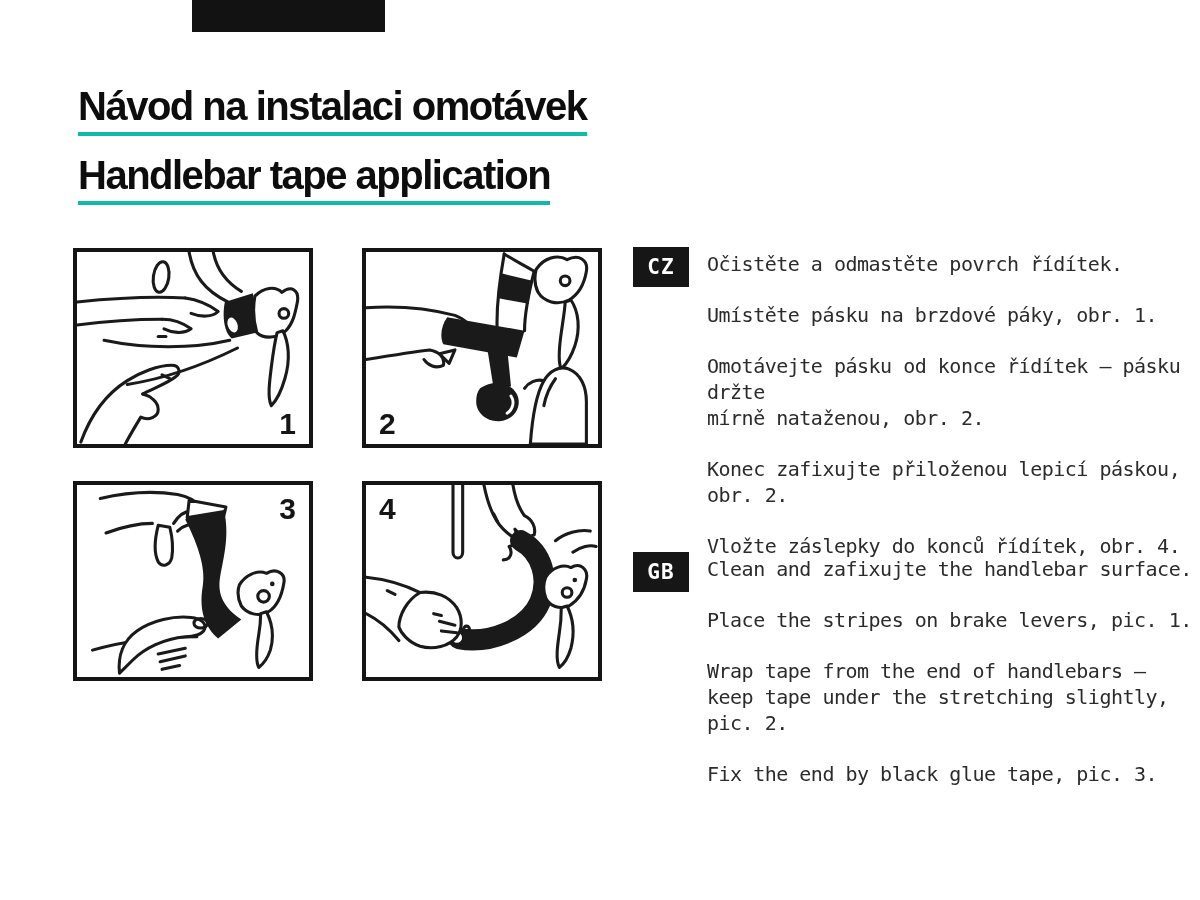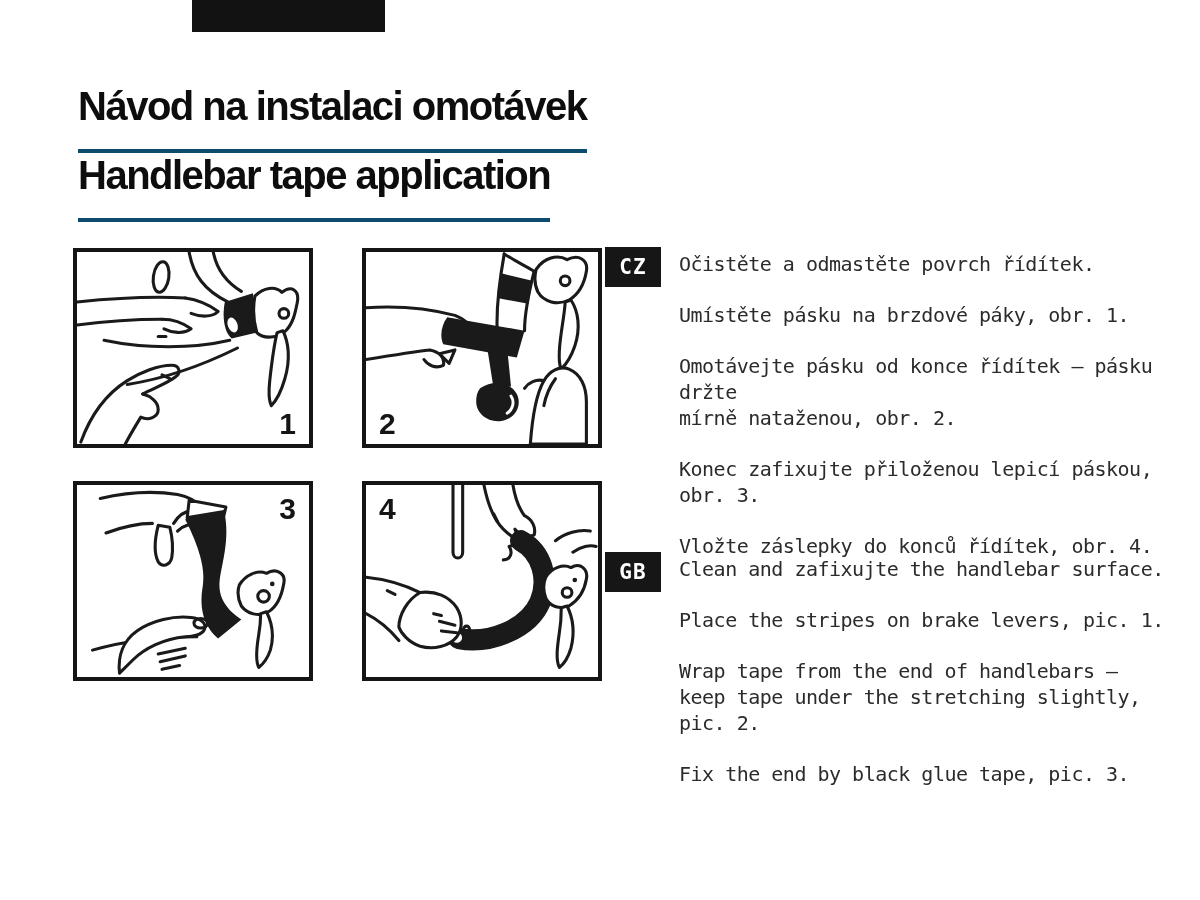--- a/index.html
+++ b/index.html
@@ -18,22 +18,22 @@
   .title {
     position:absolute; left:78px;
     margin:0;
     font-family:"Liberation Sans", sans-serif;
     font-weight:bold;
     font-size:40px;
     letter-spacing:-1.5px;
     color:#0d0d0d;
     line-height:1;
     display:inline-block;
-    border-bottom:4px solid #0c4a6e;
-    padding-bottom:23px;
+    border-bottom:4px solid #14b8a6;
+    padding-bottom:6px;
     white-space:nowrap;
   }
   #title-cz { top:86px; }
   #title-en { top:155px;text-align:center; }
 
   .figbox {
     position:absolute;
     width:232px; height:192px;
     border:4px solid #151515;
     background:#ffffff;
@@ -49,21 +49,21 @@
     font-weight:bold;
     font-size:30px;
     color:#151515;
     line-height:1;
   }
   .num-br { right:13px; bottom:5px; }
   .num-bl { left:13px;  bottom:5px; }
   .num-tr { right:13px; top:9px; }
   .num-tl { left:13px;  top:9px; }
 
-  .lang-section { position:absolute; left:605px; width:560px; }
+  .lang-section { position:absolute; left:633px; width:560px; }
   #section-cz { top:247px; }
   #section-gb { top:552px; }
   .badge {
     position:absolute; left:0; top:0;
     width:56px; height:40px;
     background:#161616;
     color:#ffffff;
     font-family:"DejaVu Sans Mono", monospace;
     font-weight:bold;
     font-size:21px;
@@ -190,21 +190,21 @@
   <span class="fignum num-tl">4</span>
 </div>
 
 <div class="lang-section" id="section-cz">
   <div class="badge">CZ</div>
   <div class="paras">
     <p>Očistěte a odmastěte povrch řídítek.</p>
     <p>Umístěte pásku na brzdové páky, obr. 1.</p>
     <p>Omotávejte pásku od konce řídítek – pásku držte
 mírně nataženou, obr. 2.</p>
-    <p>Konec zafixujte přiloženou lepicí páskou, obr. 3.</p>
+    <p>Konec zafixujte přiloženou lepicí páskou, obr. 2.</p>
     <p>Vložte  záslepky do konců řídítek, obr. 4.</p>
   </div>
 </div>
 
 <div class="lang-section" id="section-gb">
   <div class="badge">GB</div>
   <div class="paras">
     <p>Clean and zafixujte the handlebar surface.</p>
     <p>Place the stripes on brake levers, pic. 1.</p>
     <p>Wrap tape from the end of handlebars –

